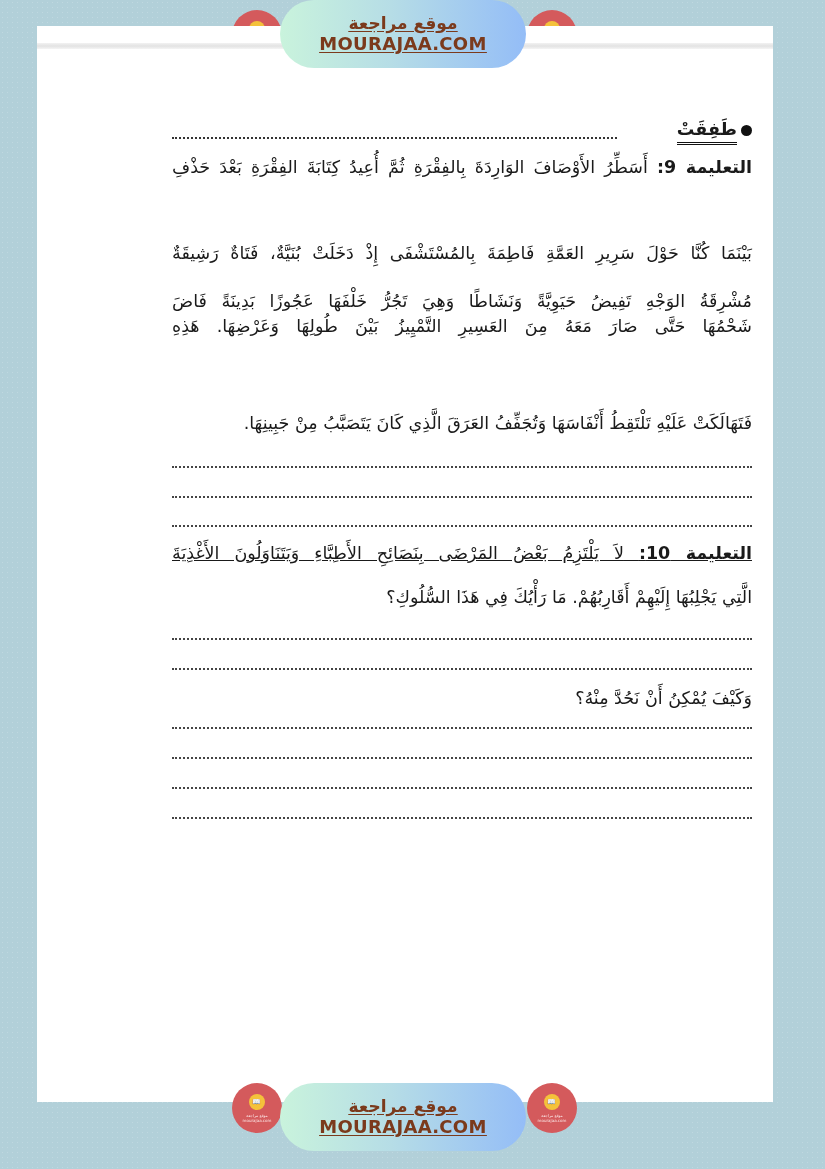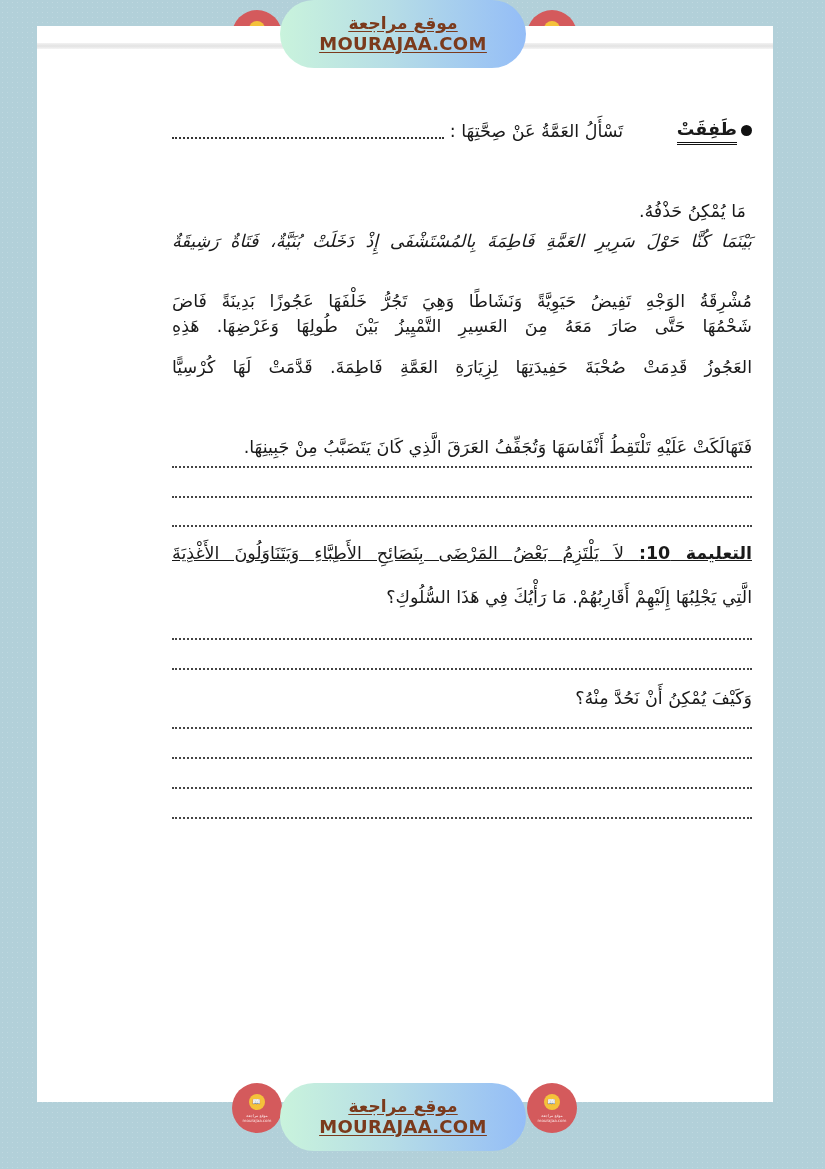--- a/index.html
+++ b/index.html
@@ -76,33 +76,32 @@
   <span class="ar">موقع مراجعة</span>
   <span class="en">MOURAJAA.COM</span>
 </div>
 
 <div class="content" style="top:0; height:1169px;">
 
   <div class="line nojust bullet-line" style="top:116px;">
     <span class="bullet"></span>
     <span class="label-bold underline2">طَفِقَتْ</span>
     <span>&nbsp;</span>
-    <span>تَسْأَلُ العَمَّةُ عَنْ صِحَّتِهَا :</span>
     <span class="dots-inline"></span>
   </div>
 
-  <div class="line nojust" style="top:198px; right:6px;">
-    <span>مَا يُمْكِنُ حَذْفُهُ.</span>
+  <div class="line" style="top:154px;">
+    <span class="label-bold">التعليمة 9:</span>
+    <span>أَسَطِّرُ الأَوْصَافَ الوَارِدَةَ بِالفِقْرَةِ ثُمَّ أُعِيدُ كِتَابَةَ الفِقْرَةِ بَعْدَ حَذْفِ</span>
   </div>
 
-  <div class="line" style="top:228px;font-style:italic;">بَيْنَمَا كُنَّا حَوْلَ سَرِيرِ العَمَّةِ فَاطِمَةَ بِالمُسْتَشْفَى إِذْ دَخَلَتْ بُنَيَّةٌ، فَتَاةٌ رَشِيقَةٌ</div>
+  <div class="line" style="top:240px;">بَيْنَمَا كُنَّا حَوْلَ سَرِيرِ العَمَّةِ فَاطِمَةَ بِالمُسْتَشْفَى إِذْ دَخَلَتْ بُنَيَّةٌ، فَتَاةٌ رَشِيقَةٌ</div>
   <div class="line" style="top:288px;">مُشْرِقَةُ الوَجْهِ تَفِيضُ حَيَوِيَّةً وَنَشَاطًا وَهِيَ تَجُرُّ خَلْفَهَا عَجُوزًا بَدِينَةً فَاضَ</div>
   <div class="line" style="top:313px;">شَحْمُهَا حَتَّى صَارَ مَعَهُ مِنَ العَسِيرِ التَّمْيِيزُ بَيْنَ طُولِهَا وَعَرْضِهَا. هَذِهِ</div>
-  <div class="line" style="top:354px;">العَجُوزُ قَدِمَتْ صُحْبَةَ حَفِيدَتِهَا لِزِيَارَةِ العَمَّةِ فَاطِمَةَ. قَدَّمَتْ لَهَا كُرْسِيًّا</div>
-  <div class="line nojust" style="top:410px;margin-top:24px;">فَتَهَالَكَتْ عَلَيْهِ تَلْتَقِطُ أَنْفَاسَهَا وَتُجَفِّفُ العَرَقَ الَّذِي كَانَ يَتَصَبَّبُ مِنْ جَبِينِهَا.</div>
+  <div class="line nojust" style="top:410px;">فَتَهَالَكَتْ عَلَيْهِ تَلْتَقِطُ أَنْفَاسَهَا وَتُجَفِّفُ العَرَقَ الَّذِي كَانَ يَتَصَبَّبُ مِنْ جَبِينِهَا.</div>
 
   <div class="answer-line" style="top:466px;"></div>
   <div class="answer-line" style="top:496px;"></div>
   <div class="answer-line" style="top:525px;"></div>
 
   <div class="line" style="top:540px;text-decoration:underline;">
     <span class="label-bold">التعليمة 10:</span>
     <span>لاَ يَلْتَزِمُ بَعْضُ المَرْضَى بِنَصَائِحِ الأَطِبَّاءِ وَيَتَنَاوَلُونَ الأَغْذِيَةَ</span>
   </div>
   <div class="line nojust" style="top:584px;">

